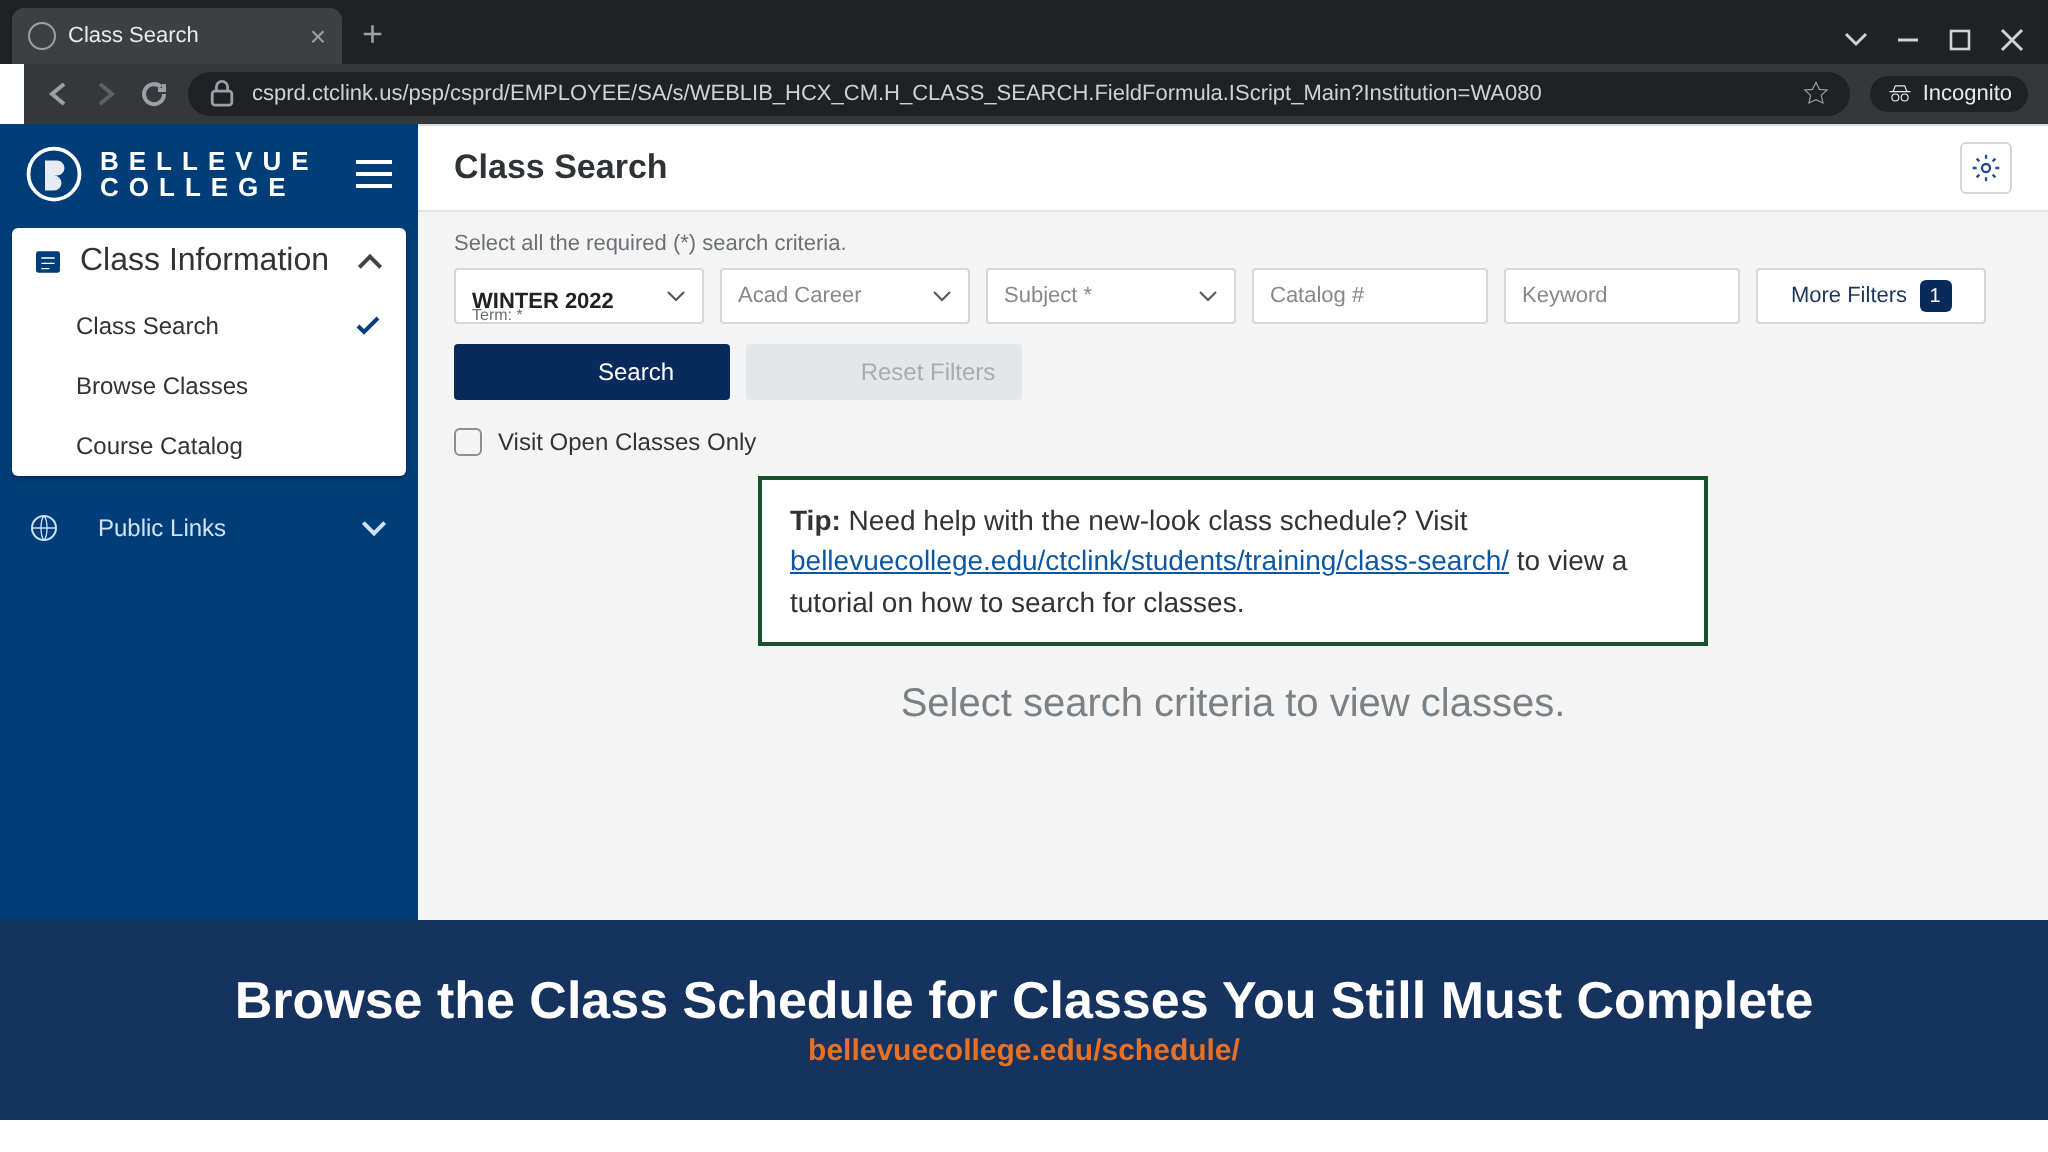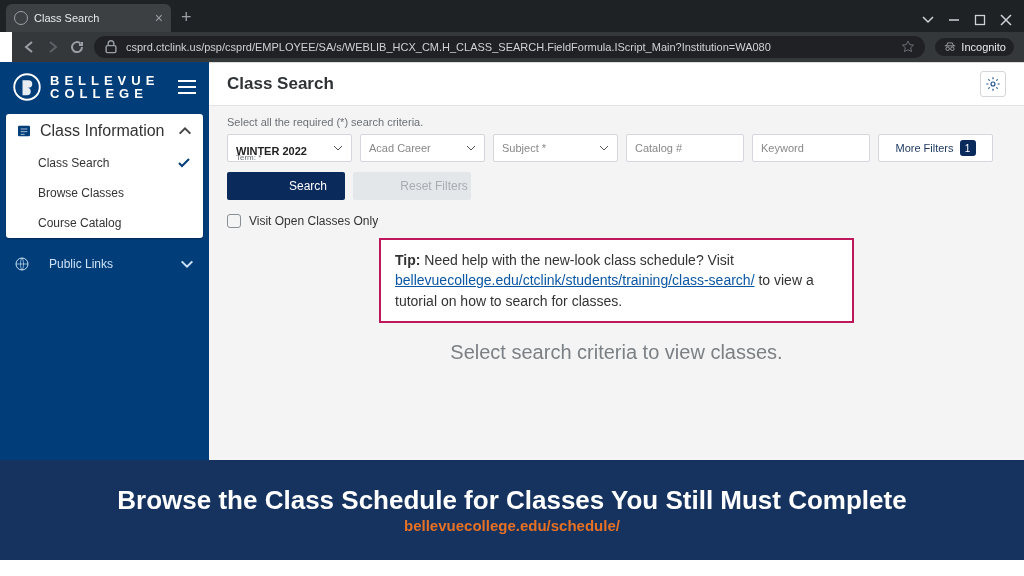--- a/index.html
+++ b/index.html
@@ -57,28 +57,28 @@
          position:relative; }
   .fld .lbl{ position:absolute; top:18px; left:8px; font-size:8px; color:#6b7075; }
   .fld .val{ margin-top:6px; font-size:11px; color:#222; font-weight:600; }
   .fld .carv{ margin-left:auto; }
   .term{width:125px;} .acad{width:125px;} .subj{width:125px;} .catl{width:118px;} .kw{width:118px;}
   .more{ width:115px; background:#fff; border:1px solid #d3d7dc; border-radius:2px; height:28px;
          display:flex; align-items:center; justify-content:center; gap:6px; font-size:11px; color:#1b365d; }
   .more .badge{ background:#0a2a5c; color:#fff; width:16px; height:16px; border-radius:3px;
                 display:flex; align-items:center; justify-content:center; font-size:10px; }
   .btns{ margin-top:10px; display:flex; gap:8px; }
-  .btn{ width:118px; height:28px; border-radius:2px; display:flex; align-items:center;
+  .btn{ width:138px; height:28px; border-radius:2px; display:flex; align-items:center;
         justify-content:center; font-size:12px;padding-left:44px; }
   .search{ background:#0a2a5c; color:#fff; }
   .reset{ background:#e4e7ea; color:#a8acb1; }
   .chk{ margin-top:14px; display:flex; align-items:center; gap:8px; font-size:12px; color:#333; }
   .chk .box{ width:14px; height:14px; border:1.5px solid #8a8f94; border-radius:3px; }
 
-  .tip{ width:475px; margin:10px auto 0 auto; border:2px solid #be185d; background:#fff;
+  .tip{ width:475px; margin:10px auto 0 auto; border:2px solid #14532d; background:#fff;
         padding:10px 14px; font-size:14px; color:#333; line-height:1.45; }
   .tip b{font-weight:700;}
   .tip a{ color:#0b57a4; text-decoration:underline; }
   .hint{ text-align:center; color:#7b8085; font-size:20px; margin-top:18px; }
 
   
   .banner{ background:#16335f; height:100px; display:flex; flex-direction:column;
            align-items:center; justify-content:center; padding:6px 12px; }
   .banner h1{ color:#fff; font-size:26px; font-weight:800; text-align:center; line-height:1.15;}
   .banner .url{ color:#e67125; font-size:15px; font-weight:700; margin-top:2px; }

